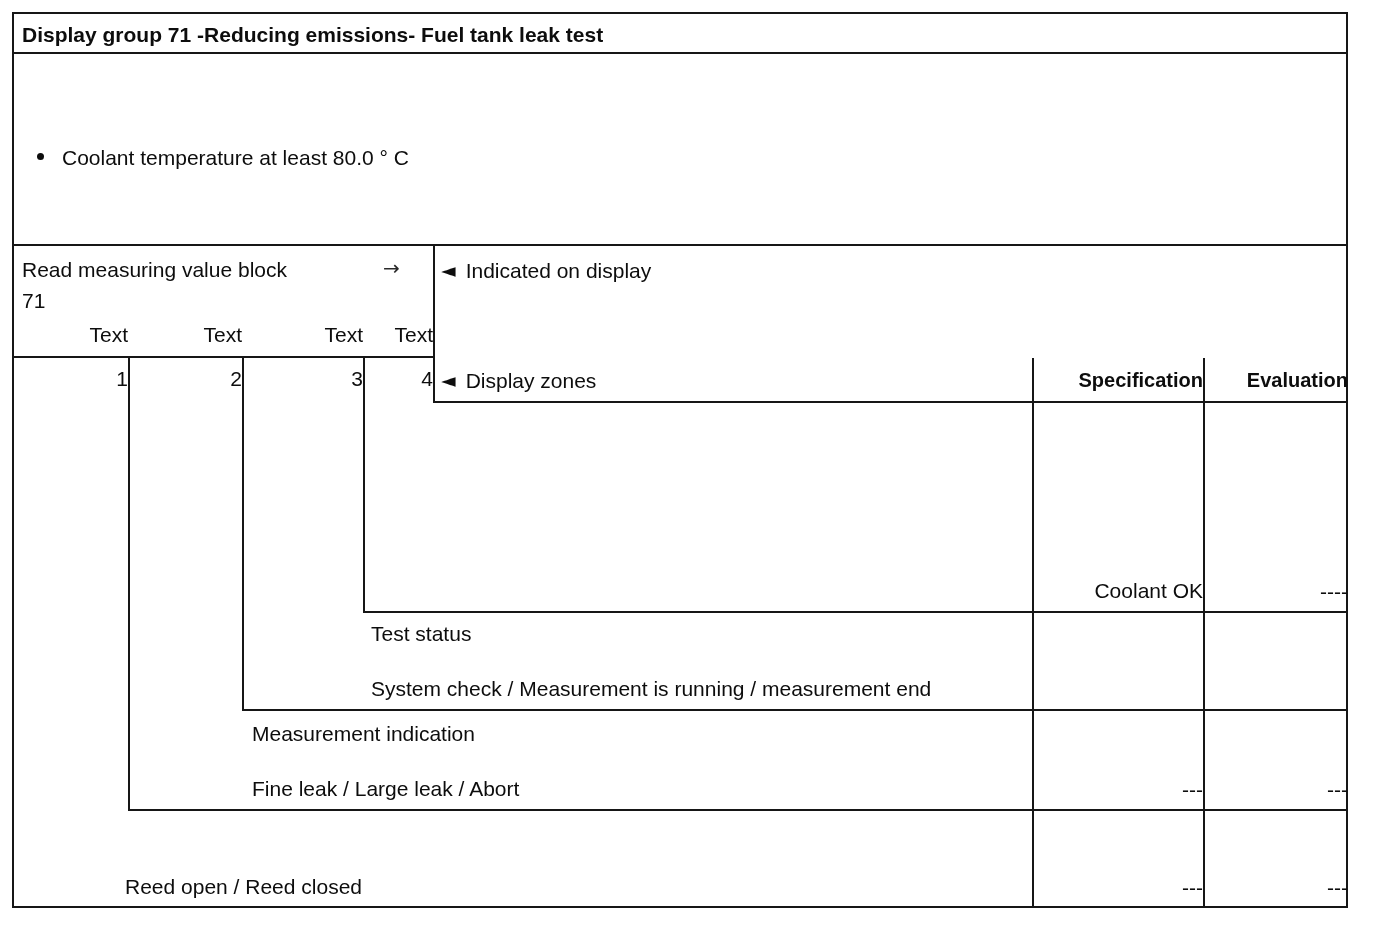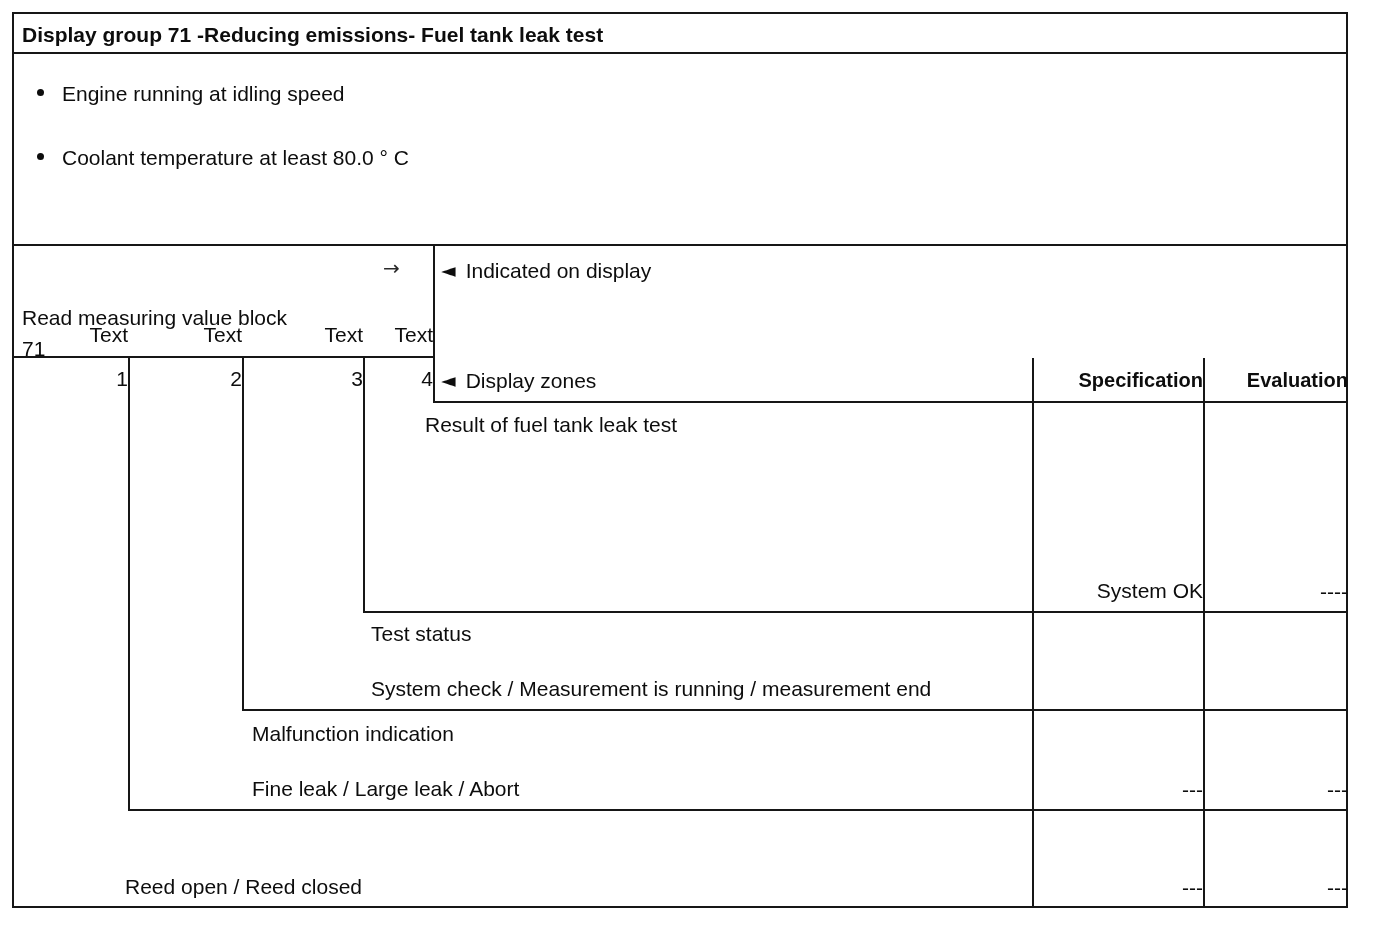--- a/index.html
+++ b/index.html
@@ -15,21 +15,21 @@
     font-family: "Liberation Sans", "DejaVu Sans", sans-serif;
     color: #0d0d0d;
     overflow: hidden;
   }
   .abs { position: absolute; }
   .txt {
     font-size: 21px;
     line-height: 26px;
     white-space: nowrap;
   }
-  .wrap { white-space: pre-line; margin-top: 48px; }
+  .wrap { white-space: pre-line; }
   .bold { font-weight: bold; }
   .center { text-align: right; }
   .outer-border {
     left: 12px; top: 12px;
     width: 1332px; height: 892px;
     border: 2px solid #161616;
   }
   .hline, .vline { background: #161616; }
   .hline { height: 2px; }
   .vline { width: 2px; }
@@ -67,24 +67,20 @@
   <div class="abs hline" style="left:128px; top:809px; width:1220px;"></div>
   <div class="abs vline" style="left:433px; top:244px; height:159px;"></div>
   <div class="abs vline" style="left:128px; top:356px; height:455px;"></div>
   <div class="abs vline" style="left:242px; top:356px; height:355px;"></div>
   <div class="abs vline" style="left:363px; top:356px; height:257px;"></div>
   <div class="abs vline" style="left:1032px; top:358px; height:548px;"></div>
   <div class="abs vline" style="left:1203px; top:358px; height:548px;"></div>
 
   <div class="abs txt bold" style="left:22px; top:22px;text-align:center;">Display group 71 -Reducing emissions- Fuel tank leak test</div>
 
-  <div class="abs iconrow" style="left:37px; top:81px;">
-    <span class="bullet-dot" style="margin:8px 18px 0 0;"></span>
-    <span class="txt">Engine running at idling speed</span>
-  </div>
   <div class="abs iconrow" style="left:37px; top:145px;text-align:center;">
     <span class="bullet-dot" style="margin:8px 18px 0 0;"></span>
     <span class="txt">Coolant temperature at least 80.0 ° C</span>
   </div>
 
   <div class="abs txt wrap" style="left:22px; top:254px; line-height:31px; width:350px;">Read measuring value block
 71</div>
   <div class="abs flowarrow" style="left:383px; top:256px;">→</div>
 
   <div class="abs iconrow" style="left:441px; top:258px;">
@@ -103,30 +99,29 @@
   <div class="abs txt center" style="left:363px; top:366px; width:70px;">4</div>
 
   <div class="abs iconrow" style="left:441px; top:368px;">
     <span class="arrowhead">◄</span>
     <span class="txt">Display zones</span>
   </div>
 
   <div class="abs txt bold center" style="left:1032px; top:367px; width:171px; font-size:20px;">Specification</div>
   <div class="abs txt bold center" style="left:1203px; top:367px; width:145px; font-size:20px;">Evaluation</div>
 
-  <div class="abs txt" style="left:425px; top:412px;">Result of fuel tank leak test</div>
-  <div class="abs txt center" style="left:1032px; top:578px; width:171px;">System OK</div>
+  <div class="abs txt center" style="left:1032px; top:578px; width:171px;">Coolant OK</div>
   <div class="abs txt center" style="left:1203px; top:579px; width:145px;">----</div>
 
   <div class="abs txt" style="left:371px; top:621px;">Test status</div>
   <div class="abs txt" style="left:371px; top:676px;">System check / Measurement is running / measurement end</div>
   <div class="abs txt center" style="left:1032px; top:655px; width:171px;"></div>
   <div class="abs txt center" style="left:1203px; top:655px; width:145px;"></div>
 
-  <div class="abs txt" style="left:252px; top:721px;">Malfunction indication</div>
+  <div class="abs txt" style="left:252px; top:721px;">Measurement indication</div>
   <div class="abs txt" style="left:252px; top:776px;">Fine leak / Large leak / Abort</div>
   <div class="abs txt center" style="left:1032px; top:777px; width:171px;">---</div>
   <div class="abs txt center" style="left:1203px; top:777px; width:145px;">---</div>
 
   <div class="abs txt" style="left:125px; top:874px;">Reed open / Reed closed</div>
   <div class="abs txt center" style="left:1032px; top:875px; width:171px;">---</div>
   <div class="abs txt center" style="left:1203px; top:875px; width:145px;">---</div>
 
 </div>
 

